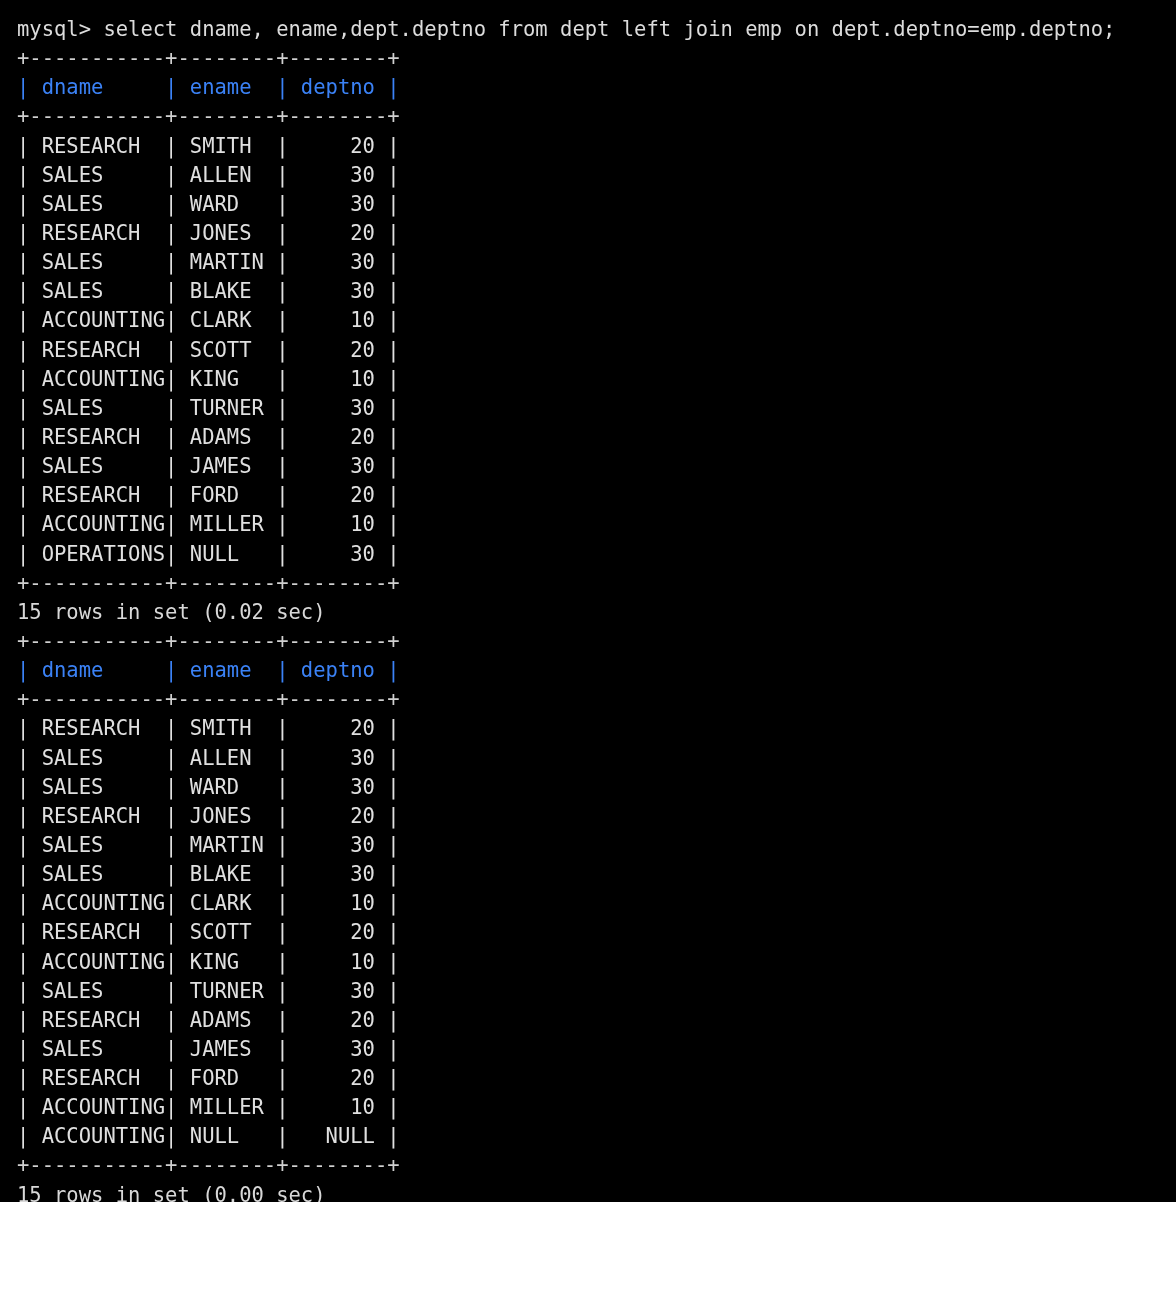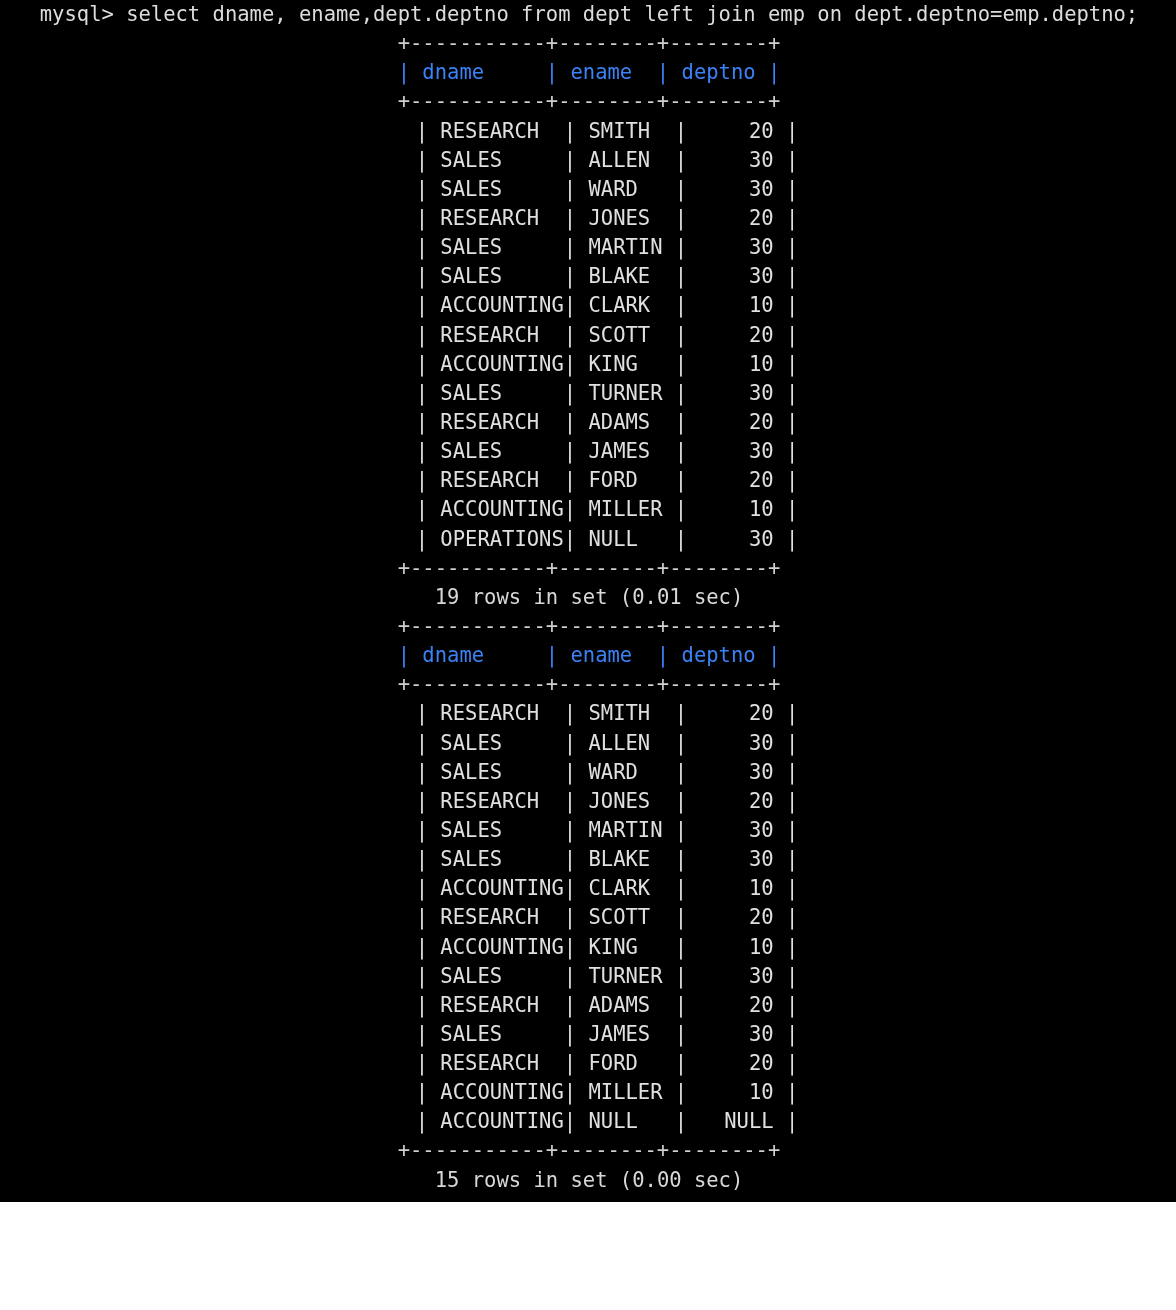--- a/index.html
+++ b/index.html
@@ -9,38 +9,37 @@
     background:#ffffff;
     font-family:"DejaVu Sans Mono", monospace;
   }
   #terminal {
     position:absolute;
     left:0; top:0;
     width:1176px;
     height:1202px;
     background:#000000;
     overflow:hidden;
-    padding:0;
-    text-align:center;
+    padding:15px;
   }
   .line {
     display:block;
     height:29.15px;
     line-height:29.15px;
     font-size:20.5px;
     letter-spacing:0px;
     color:#d8d8d8;
     white-space:pre;
     font-family:"DejaVu Sans Mono", monospace;
     padding-left:2px;
   }
   .line.rule { color:#d0d0d0; }
   .line.prompt { color:#dcdcdc; }
   .line.status { color:#d8d8d8; }
-  .line.row { color:#e0e0e0;margin-left:36px; }
+  .line.row { color:#e0e0e0; }
   .line.header { color:#3b82f6; }
   #below {
     position:absolute;
     left:0; top:1202px;
     width:1176px;
     height:108px;
     background:#ffffff;
   }
 </style>
 </head>
@@ -60,21 +59,21 @@
     <span class="line row">| ACCOUNTING| CLARK  |     10 |</span>
     <span class="line row">| RESEARCH  | SCOTT  |     20 |</span>
     <span class="line row">| ACCOUNTING| KING   |     10 |</span>
     <span class="line row">| SALES     | TURNER |     30 |</span>
     <span class="line row">| RESEARCH  | ADAMS  |     20 |</span>
     <span class="line row">| SALES     | JAMES  |     30 |</span>
     <span class="line row">| RESEARCH  | FORD   |     20 |</span>
     <span class="line row">| ACCOUNTING| MILLER |     10 |</span>
     <span class="line row">| OPERATIONS| NULL   |     30 |</span>
     <span class="line rule">+-----------+--------+--------+</span>
-    <span class="line status">19 rows in set (0.01 sec)</span>
+    <span class="line status">15 rows in set (0.02 sec)</span>
     <span class="line rule">+-----------+--------+--------+</span>
     <span class="line header">| dname     | ename  | deptno |</span>
     <span class="line rule">+-----------+--------+--------+</span>
     <span class="line row">| RESEARCH  | SMITH  |     20 |</span>
     <span class="line row">| SALES     | ALLEN  |     30 |</span>
     <span class="line row">| SALES     | WARD   |     30 |</span>
     <span class="line row">| RESEARCH  | JONES  |     20 |</span>
     <span class="line row">| SALES     | MARTIN |     30 |</span>
     <span class="line row">| SALES     | BLAKE  |     30 |</span>
     <span class="line row">| ACCOUNTING| CLARK  |     10 |</span>

